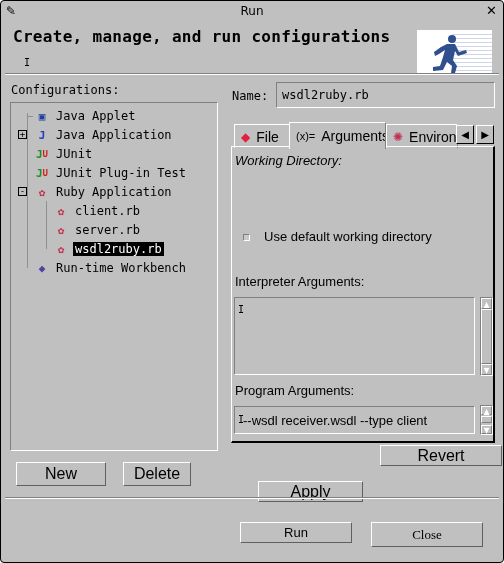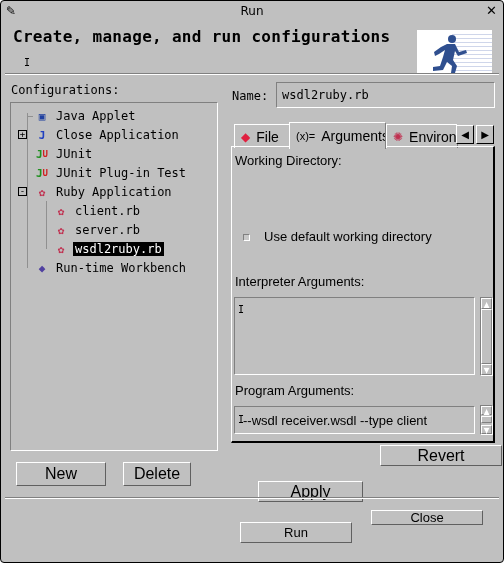--- a/index.html
+++ b/index.html
@@ -79,21 +79,21 @@
     <div class="tline" style="left:35px;top:98px;width:1px;height:48px;"></div>
 
     <div class="tree-row" style="left:22px;top:4px;">
       <span class="tline" style="position:absolute;left:-6px;top:9px;width:6px;height:1px;"></span>
       <span class="ico" style="color:#2040a0;">▣</span>
       <span class="txt">Java Applet</span>
     </div>
     <div class="expander" style="left:7px;top:27px;">+</div>
     <div class="tree-row" style="left:22px;top:23px;">
       <span class="ico" style="color:#2040c0;">J</span>
-      <span class="txt">Close Application</span>
+      <span class="txt">Java Application</span>
     </div>
     <div class="tree-row" style="left:22px;top:42px;">
       <span class="ico">
           <span style="color:#209020;">J</span>
           <span style="color:#d02020;font-size:9px;">U</span>
         </span>
       <span class="txt">JUnit</span>
     </div>
     <div class="tree-row" style="left:22px;top:61px;">
       <span class="ico">
@@ -145,21 +145,21 @@
   </div>
   <div class="tab" style="left:385px;top:123px;width:72px;">
     <span class="tico" style="color:#c03050;">✺</span>
     <span>Environment</span>
   </div>
   <div class="tab-arrow" style="left:455px;top:124px;">◀</div>
   <div class="tab-arrow" style="left:475px;top:124px;">▶</div>
 
   <div class="tabpanel"></div>
 
-  <div class="plabel" style="left:234px;top:152px;">Working Directory:</div>
+  <div class="plabel" style="left:234px;top:152px;font-style:italic;">Working Directory:</div>
 
   <div class="check" style="left:242px;top:233px;"></div>
   <div class="plabel" style="left:263px;top:228px;">Use default working directory</div>
 
   <div class="plabel" style="left:234px;top:273px;">Interpreter Arguments:</div>
   <div class="field" style="left:233px;top:296px;width:241px;height:78px;">
     <span></span>
     <span class="cursor-ibeam" style="left:3px;top:6px;">I</span>
   </div>
   <div class="vscroll" style="left:479px;top:296px;height:79px;">
@@ -184,16 +184,16 @@
     </div>
   <div class="btn" style="left:379px;top:444px;width:122px;height:21px;">
       <span>Revert</span>
     </div>
 
   <div class="hsep2"></div>
 
   <div class="btn" style="left:239px;top:521px;width:112px;height:21px;font-family:'Liberation Sans',sans-serif;font-size:13px;">
       <span>Run</span>
     </div>
-  <div class="btn" style="left:370px;top:509px;width:112px;height:15px;font-family:Liberation Sans, sans-serif;font-size:13px;">
+  <div class="btn" style="left:370px;top:521px;width:112px;height:25px;font-family:Liberation Serif, serif;font-size:13px;">
       <span>Close</span>
     </div>
 </div>
 
 </body></html>

